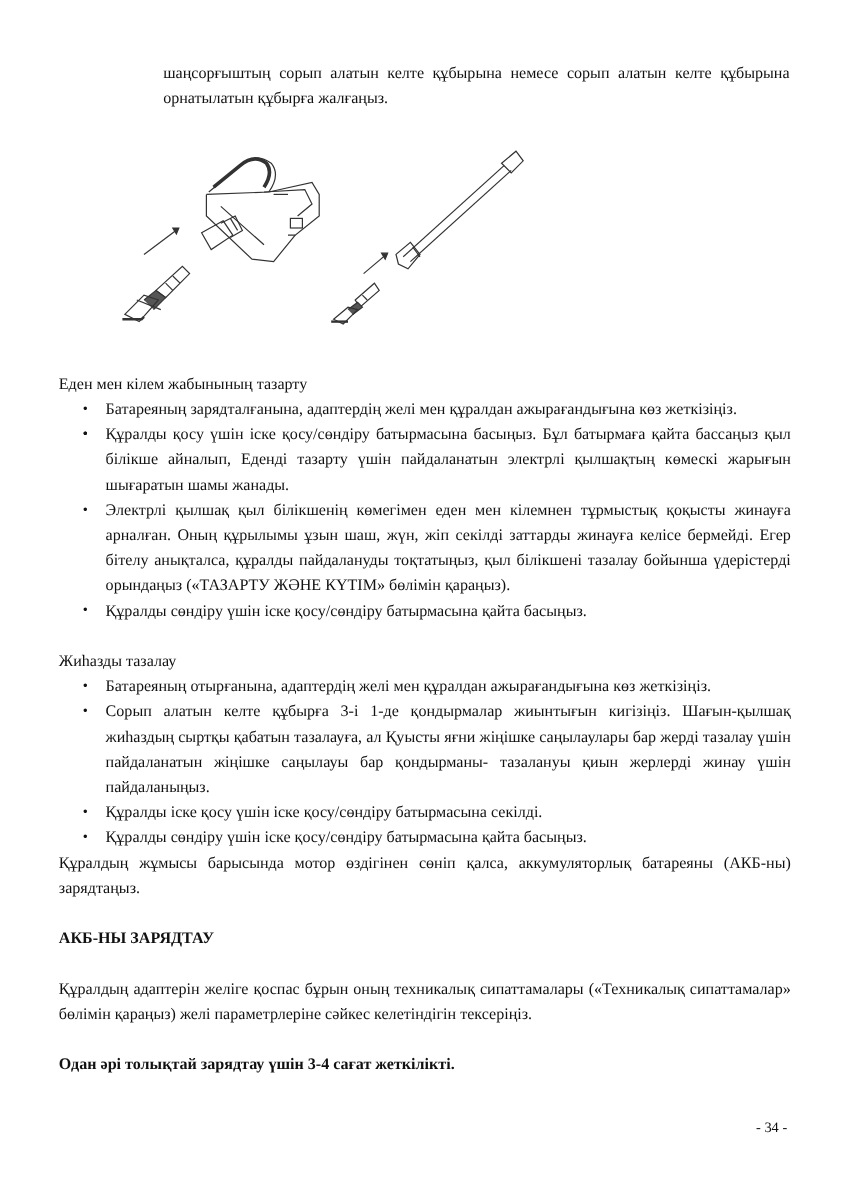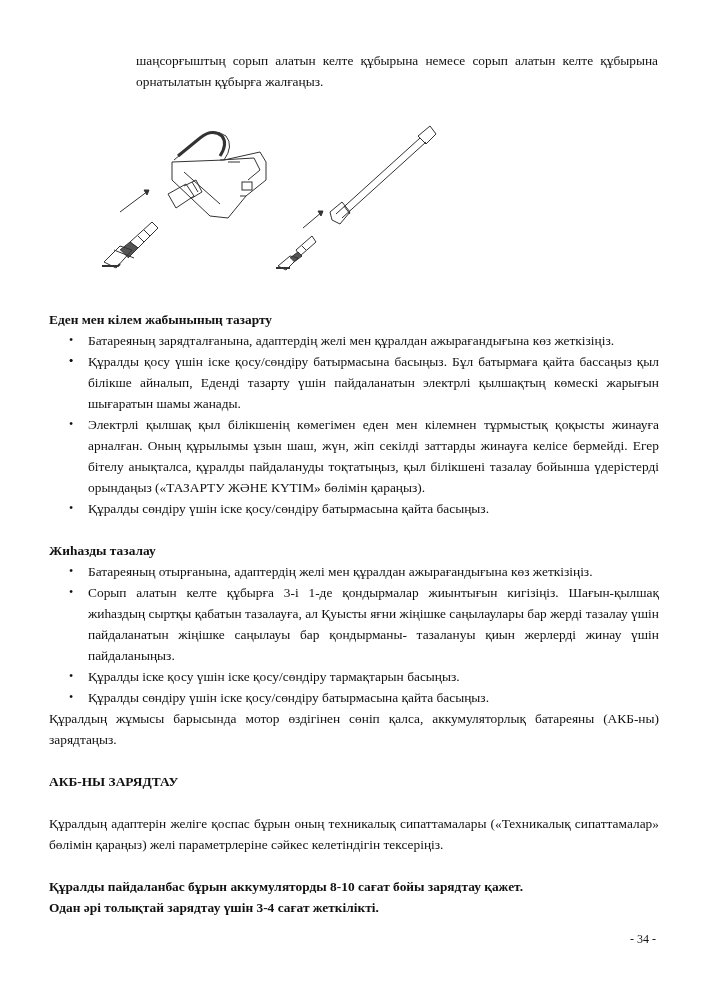--- a/index.html
+++ b/index.html
@@ -10,21 +10,21 @@
     }
     .page { position: absolute; left: 0; top: 0; width: 680px; height: 1000px; }
     .intro {
       position: absolute; left: 136px; top: 50px; width: 522px;
       text-align: justify;
     }
     .figure { position: absolute; left: 100px; top: 100px; width: 380px; height: 180px; }
     .figure svg { width: 380px; height: 180px; display: block; }
     .content { position: absolute; left: 49px; top: 288px; width: 610px; }
     .h1 { font-weight: bold; margin: 0; height: 21px; }
-    .h2 { font-weight: bold; margin: 0; height: 21px; }
+    .h2 { font-weight: normal; margin: 0; height: 21px; }
     .spacer { height: 21px; }
     ul { list-style: none; margin: 0; padding: 0; }
     li { position: relative; padding-left: 39px; text-align: justify; }
     li .bullet { position: absolute; left: 20px; top: 0; font-size: 12px; }
     p { margin: 0; text-align: justify; }
     .bold { font-weight: bold; }
     .pagenum { position: absolute; left: 630px; top: 929px; font-size: 12px; }
   </style>
 </head>
 <body>
@@ -100,27 +100,26 @@
       <li><span class="bullet">•</span></li>
       <li><span class="bullet">•</span><span>Құралды қосу үшін іске қосу/сөндіру батырмасына басыңыз. Бұл батырмаға қайта бассаңыз қыл білікше айналып, Еденді тазарту үшін пайдаланатын электрлі қылшақтың көмескі жарығын шығаратын шамы жанады.</span></li>
       <li><span class="bullet">•</span><span>Электрлі қылшақ қыл білікшенің көмегімен  еден мен кілемнен тұрмыстық қоқысты жинауға арналған. Оның құрылымы ұзын шаш, жүн, жіп секілді заттарды жинауға келісе бермейді. Егер бітелу анықталса, құралды пайдалануды тоқтатыңыз, қыл білікшені тазалау бойынша үдерістерді орындаңыз («ТАЗАРТУ ЖӘНЕ КҮТІМ» бөлімін қараңыз).</span></li>
       <li><span class="bullet">•</span><span>Құралды сөндіру үшін іске қосу/сөндіру батырмасына қайта басыңыз.</span></li>
     </ul>
     <div class="spacer"></div>
     <div class="h2">Жиһазды тазалау</div>
     <ul>
       <li><span class="bullet">•</span><span>Батареяның отырғанына, адаптердің желі мен құралдан    ажырағандығына көз жеткізіңіз.</span></li>
       <li><span class="bullet">•</span><span>Сорып алатын келте құбырға 3-і 1-де қондырмалар жиынтығын кигізіңіз. Шағын-қылшақ жиһаздың сыртқы қабатын тазалауға, ал Қуысты яғни жіңішке саңылаулары бар жерді тазалау үшін пайдаланатын жіңішке саңылауы бар қондырманы- тазалануы қиын жерлерді жинау үшін пайдаланыңыз.</span></li>
-      <li><span class="bullet">•</span><span>Құралды іске қосу үшін іске қосу/сөндіру тармақтарын басыңыз.</span></li>
+      <li><span class="bullet">•</span><span>Құралды іске қосу үшін іске қосу/сөндіру батырмасына секілді.</span></li>
       <li><span class="bullet">•</span><span>Құралды сөндіру үшін іске қосу/сөндіру батырмасына қайта басыңыз.</span></li>
     </ul>
     <p>Құралдың жұмысы барысында мотор өздігінен сөніп қалса, аккумуляторлық батареяны (АКБ-ны) зарядтаңыз.</p>
     <div class="spacer"></div>
     <div class="h1">АКБ-НЫ ЗАРЯДТАУ</div>
     <div class="spacer"></div>
     <p>Құралдың адаптерін желіге қоспас бұрын оның техникалық сипаттамалары («Техникалық сипаттамалар» бөлімін қараңыз) желі параметрлеріне сәйкес келетіндігін тексеріңіз.</p>
     <div class="spacer"></div>
-    <p class="bold">Құралды пайдаланбас бұрын аккумуляторды 8-10 сағат бойы зарядтау қажет.</p>
     <p class="bold">Одан әрі толықтай зарядтау үшін 3-4 сағат жеткілікті.</p>
   </div>
 
   <div class="pagenum">- 34 -</div>
 </div>
 
 </body></html>

